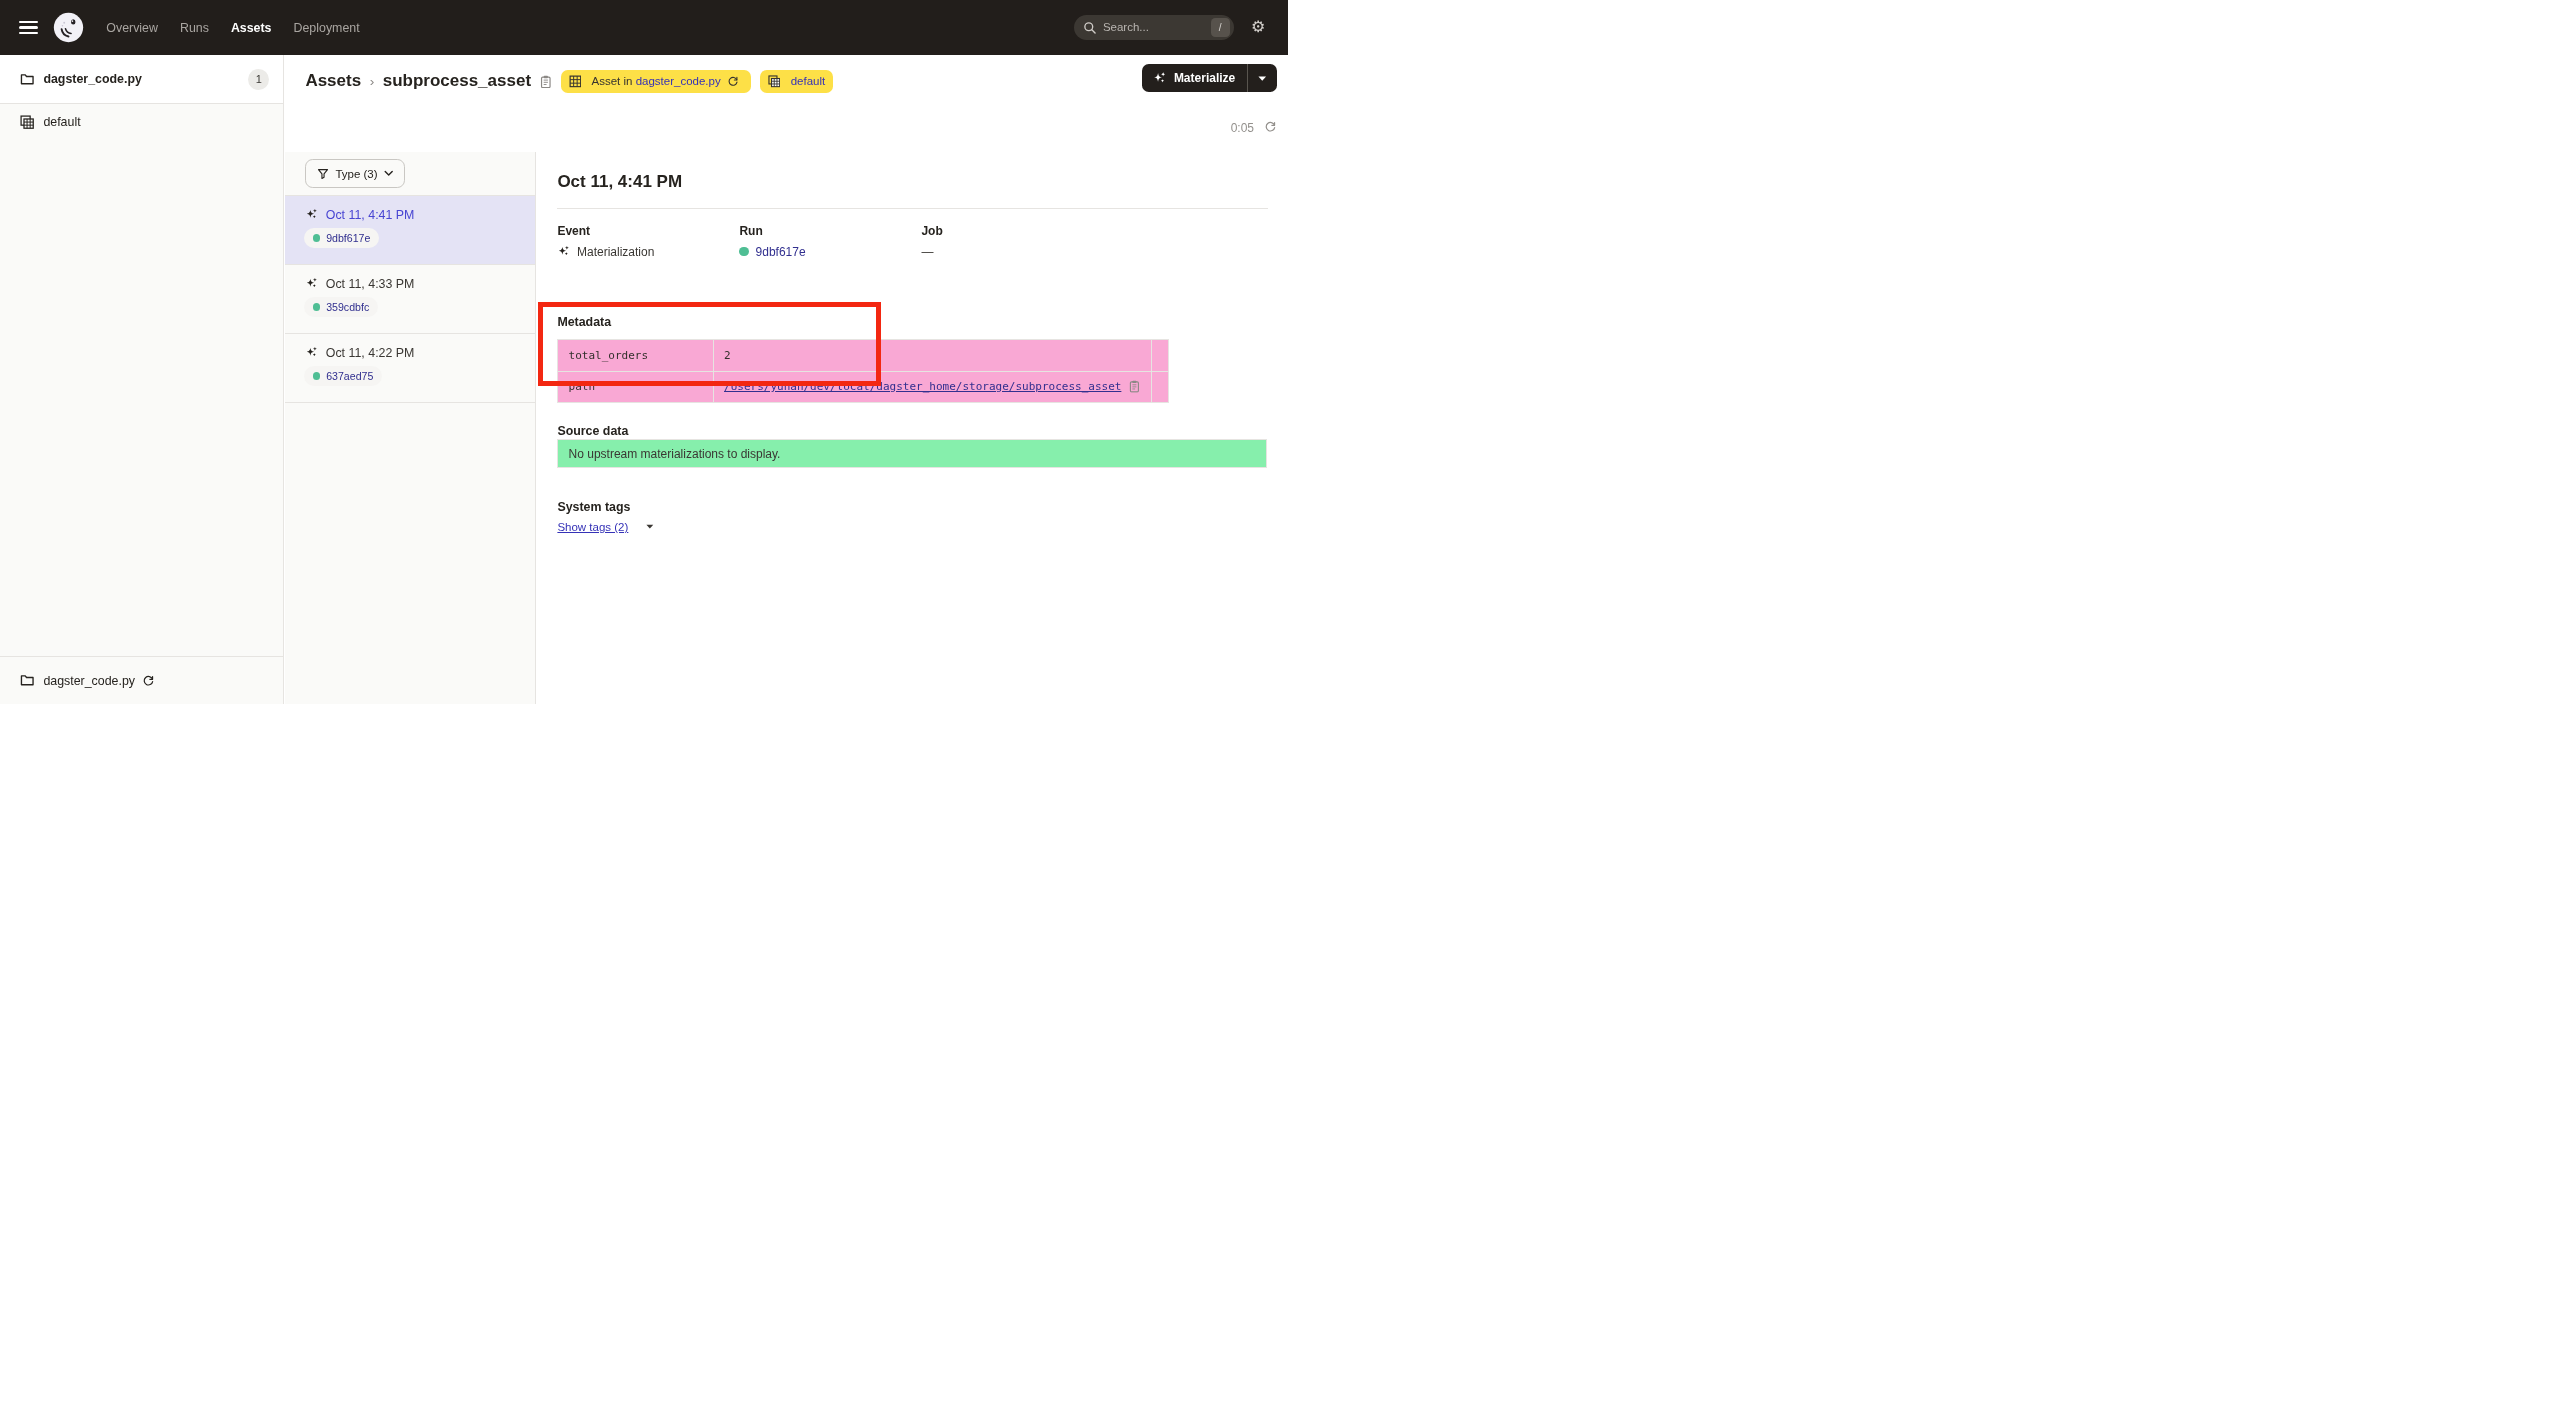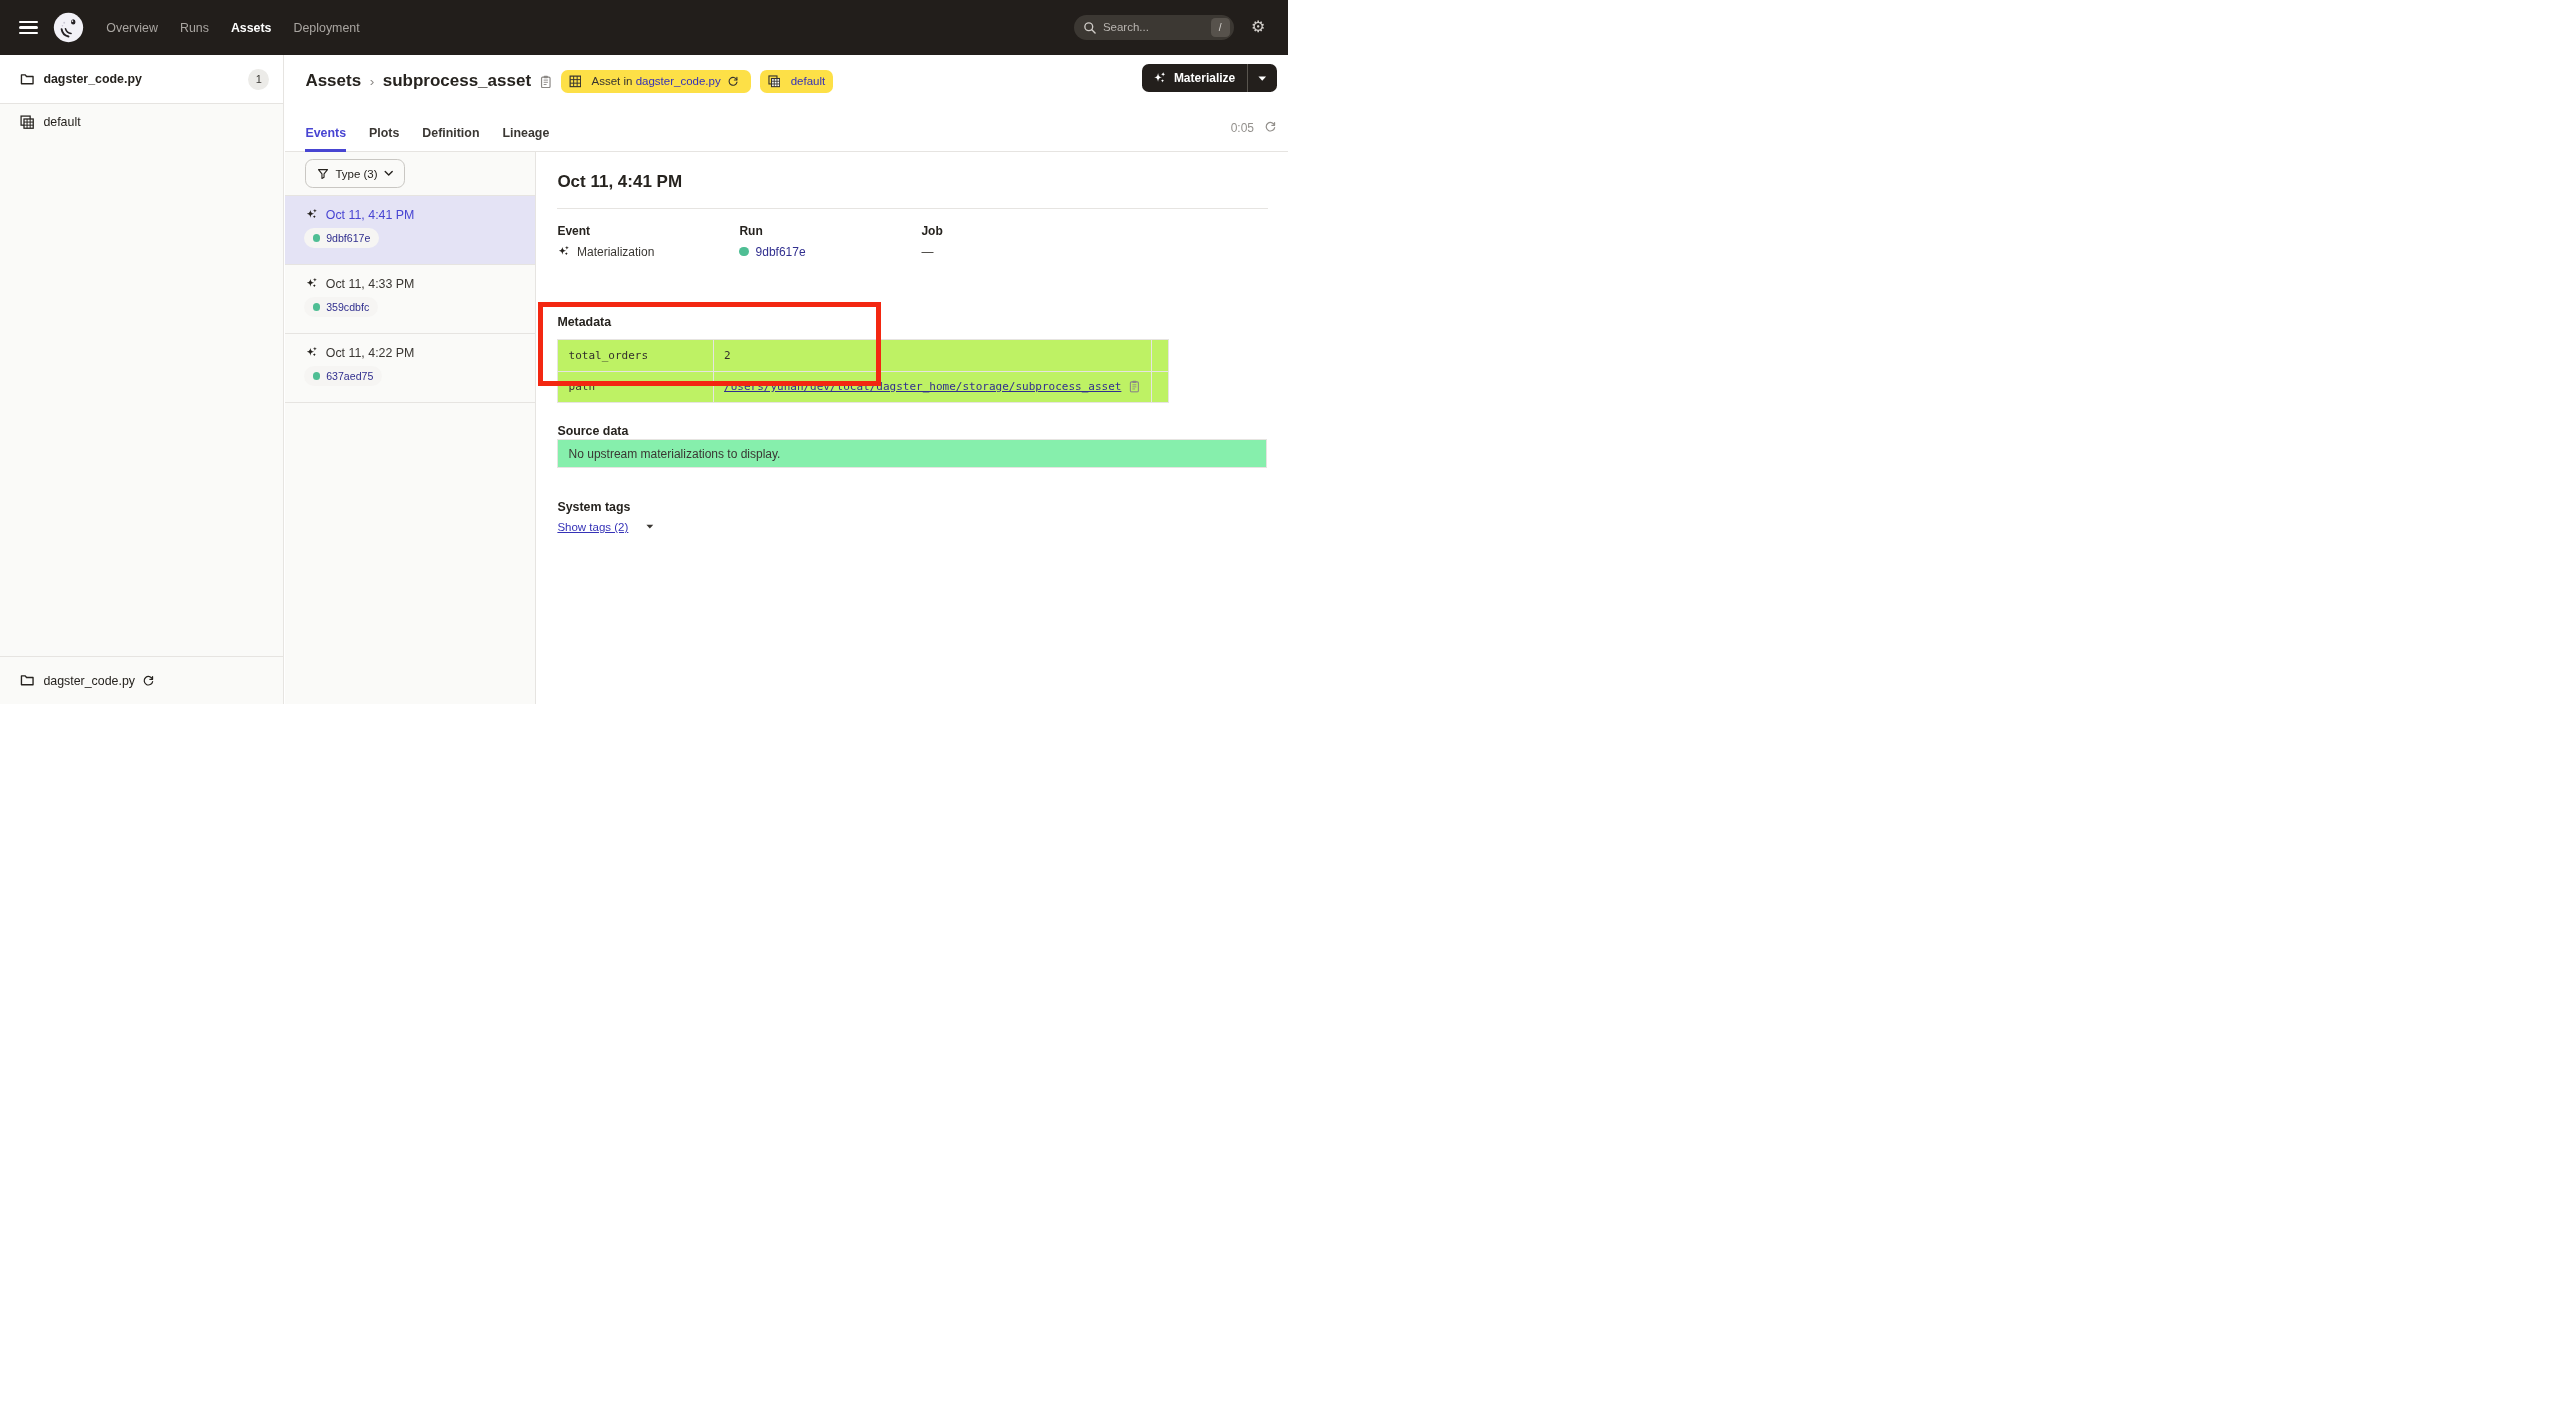--- a/index.html
+++ b/index.html
@@ -103,21 +103,21 @@
   .d-title { position:absolute; top:19.6px; font-size:17px; font-weight:700; color:#26231F; }
   .d-divider { position:absolute; top:56px; left:0; right:0; height:0.9px; background:#E6E4E1; }
   .info-cols { position:absolute; top:72px; left:0; right:0; }
   .info-col { position:absolute; top:0; }
   .info-col .hd { font-size:12px; font-weight:700; color:#26231F; }
   .info-col .val { margin-top:6.8px; font-size:12px; color:#3A3733; display:flex; align-items:center; }
   .col-run .val a { color:var(--navy); text-decoration:none; margin-left:6.8px; cursor:pointer; }
   .sec-hd { font-size:12.4px; font-weight:700; color:#26231F; position:absolute; }
   .meta-hd { top:163px; }
   .meta-table { position:absolute; top:187px; left:0; width:612px;
-    border:0.9px solid #E6E4E1; border-collapse:collapse; background:#bef264; }
+    border:0.9px solid #E6E4E1; border-collapse:collapse; background:#f9a8d4; }
   .meta-table td { border:0.9px solid #E6E4E1; height:31.5px; padding:0 10.2px;
     font-family:"DejaVu Sans Mono", monospace; font-size:11px; color:#33302C; }
   .meta-table td.k { width:175px; }
   .meta-table td.act { width:23px; padding:0; }
   .meta-link { color:var(--navy); text-decoration:underline; cursor:pointer; }
   .meta-val-wrap { display:flex; align-items:center; gap:6.8px; }
   .meta-copy { color:#8B8885; display:flex; cursor:pointer; }
   .src-hd { top:272px; }
   .src-box { position:absolute; top:287px; left:0; width:710px; height:29px;
     border:0.9px solid #E6E4E1; background:#86efac; display:flex; align-items:center; }
@@ -289,26 +289,20 @@
       </div>
       <div class="mat-sep"></div>
       <div class="mat-caret">
         <svg class="ic" width="8.5" height="5.1" style="color:#fff" viewBox="0 0 10 6">
             <use href="#sym-caret"></use>
           </svg>
       </div>
     </div>
   </div>
 
-  <div class="tabbar">
-    <div class="tab active">Events</div>
-    <div class="tab">Plots</div>
-    <div class="tab">Definition</div>
-    <div class="tab">Lineage</div>
-  </div>
   <div class="timer">0:05</div>
   <div class="timer-refresh">
       <svg class="ic" width="12.8" height="12.8" viewBox="0 0 15 15">
         <use href="#sym-refresh"></use>
       </svg>
     </div>
 
   <div class="events-panel">
     <div class="filter-bar">
       <div class="filter-btn">

